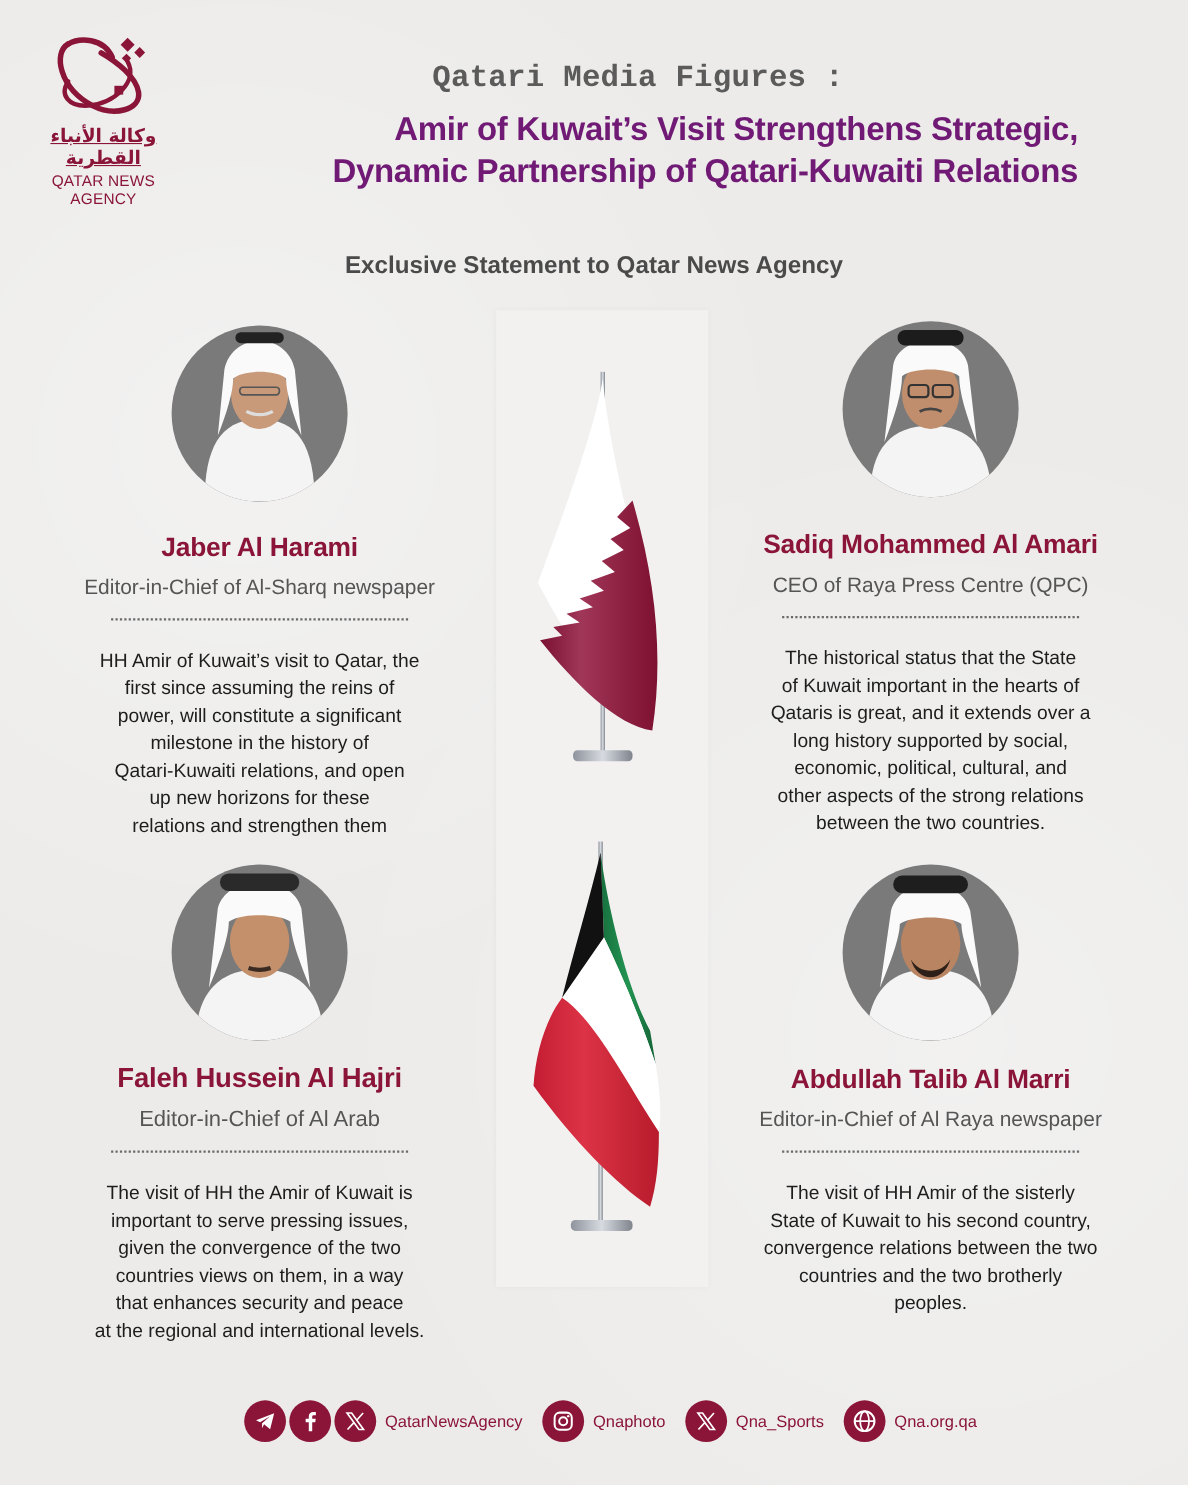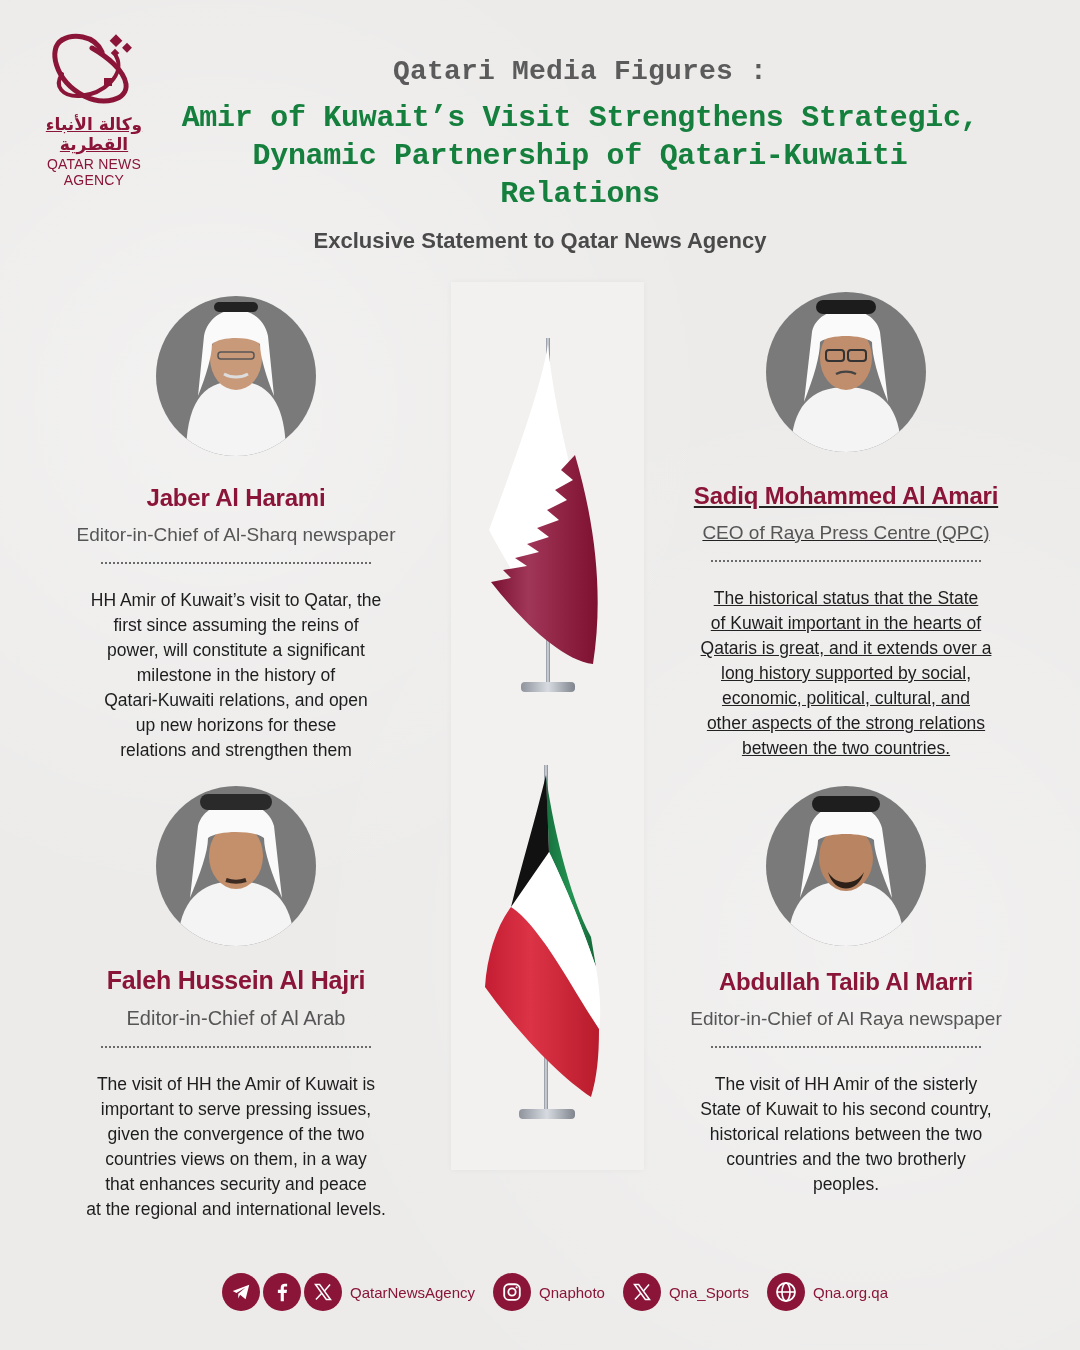--- a/index.html
+++ b/index.html
@@ -31,23 +31,24 @@
     font-weight: normal; color: #8a1538; font-size: 14px; letter-spacing: 0.2px; margin-top: 2px;
   }
 
   
   .header { position: absolute; left: 180px; right: 100px; top: 56px; text-align: center; }
   .kicker {
     font-family: Liberation Mono, monospace;
     font-size: 28px; color: #5b5b5b; font-weight: bold; letter-spacing: 0.2px;
   }
   .title {
-    font-family: Liberation Mono, monospace;
-    font-weight: bold; color: #15803d; font-size: 30px; line-height: 38px; margin-top: 12px;
+    font-family: Liberation Sans, sans-serif;
+    font-weight: bold; color: #701a75; font-size: 30px; line-height: 38px; margin-top: 12px;
     letter-spacing: -0.3px;
+    text-align: right;
   }
   .subtitle {
     position: absolute; left: 0; right: 0; top: 228px; text-align: center;
     font-family: "Liberation Sans", sans-serif; font-weight: bold;
     font-size: 22px; color: #4a4a4a;
   }
 
   
   .flags-panel {
     position: absolute; left: 451px; top: 282px; width: 193px; height: 888px;
@@ -75,21 +76,21 @@
   }
   .dots {
     width: 270px; margin: 8px auto 0; height: 10px;
     border-bottom: 2px dotted #6a6a6a;
   }
   .quote {
     font-family: "Liberation Sans", sans-serif;
     font-size: 17.5px; line-height: 25px; color: #1d1d1d; margin-top: 24px; padding: 0 4px;
   }
   .card-tl { left: 56px; top: 296px; }
-  .card-tr { left: 666px; top: 292px; text-decoration: underline; }
+  .card-tr { left: 666px; top: 292px; }
   .card-bl { left: 56px; top: 786px; }
   .card-br { left: 666px; top: 786px; }
   .card-tl .portrait { margin-left: 100px; }
   .card-tr .portrait { margin-left: 100px; }
   .card-tl .name { margin-top: 28px; }
   .card-tr .name { margin-top: 30px; }
   .card-bl .name { margin-top: 20px; font-size: 25px; }
   .card-br .name { margin-top: 22px; }
   .card-bl .role { font-size: 20px; }
 
@@ -268,21 +269,21 @@
       <rect x="46" y="10" width="68" height="16" rx="8" fill="#1e1e1e"></rect>
       <path d="M62 86 C70 100, 90 100, 98 86 C92 108, 68 108, 62 86 Z" fill="#2c2018"></path>
     </svg>
   </div>
   <div class="name">Abdullah Talib Al Marri</div>
   <div class="role">Editor-in-Chief of Al Raya newspaper</div>
   <div class="dots"></div>
   <div class="quote">
     <div>The visit of HH Amir of the sisterly</div>
     <div>State of Kuwait to his second country,</div>
-    <div>historical relations between the two</div>
+    <div>convergence relations between the two</div>
     <div>countries and the two brotherly</div>
     <div>peoples.</div>
   </div>
 </div>
 
 <div class="footer">
   <div class="soc-icon">
     <svg width="22" height="22" viewBox="0 0 24 24">
         <path d="M3 11 L21 4 L17 20 L11 15 L9 19 L9 14 L17 7 L7 13 Z" fill="#fff"></path>
       </svg>

